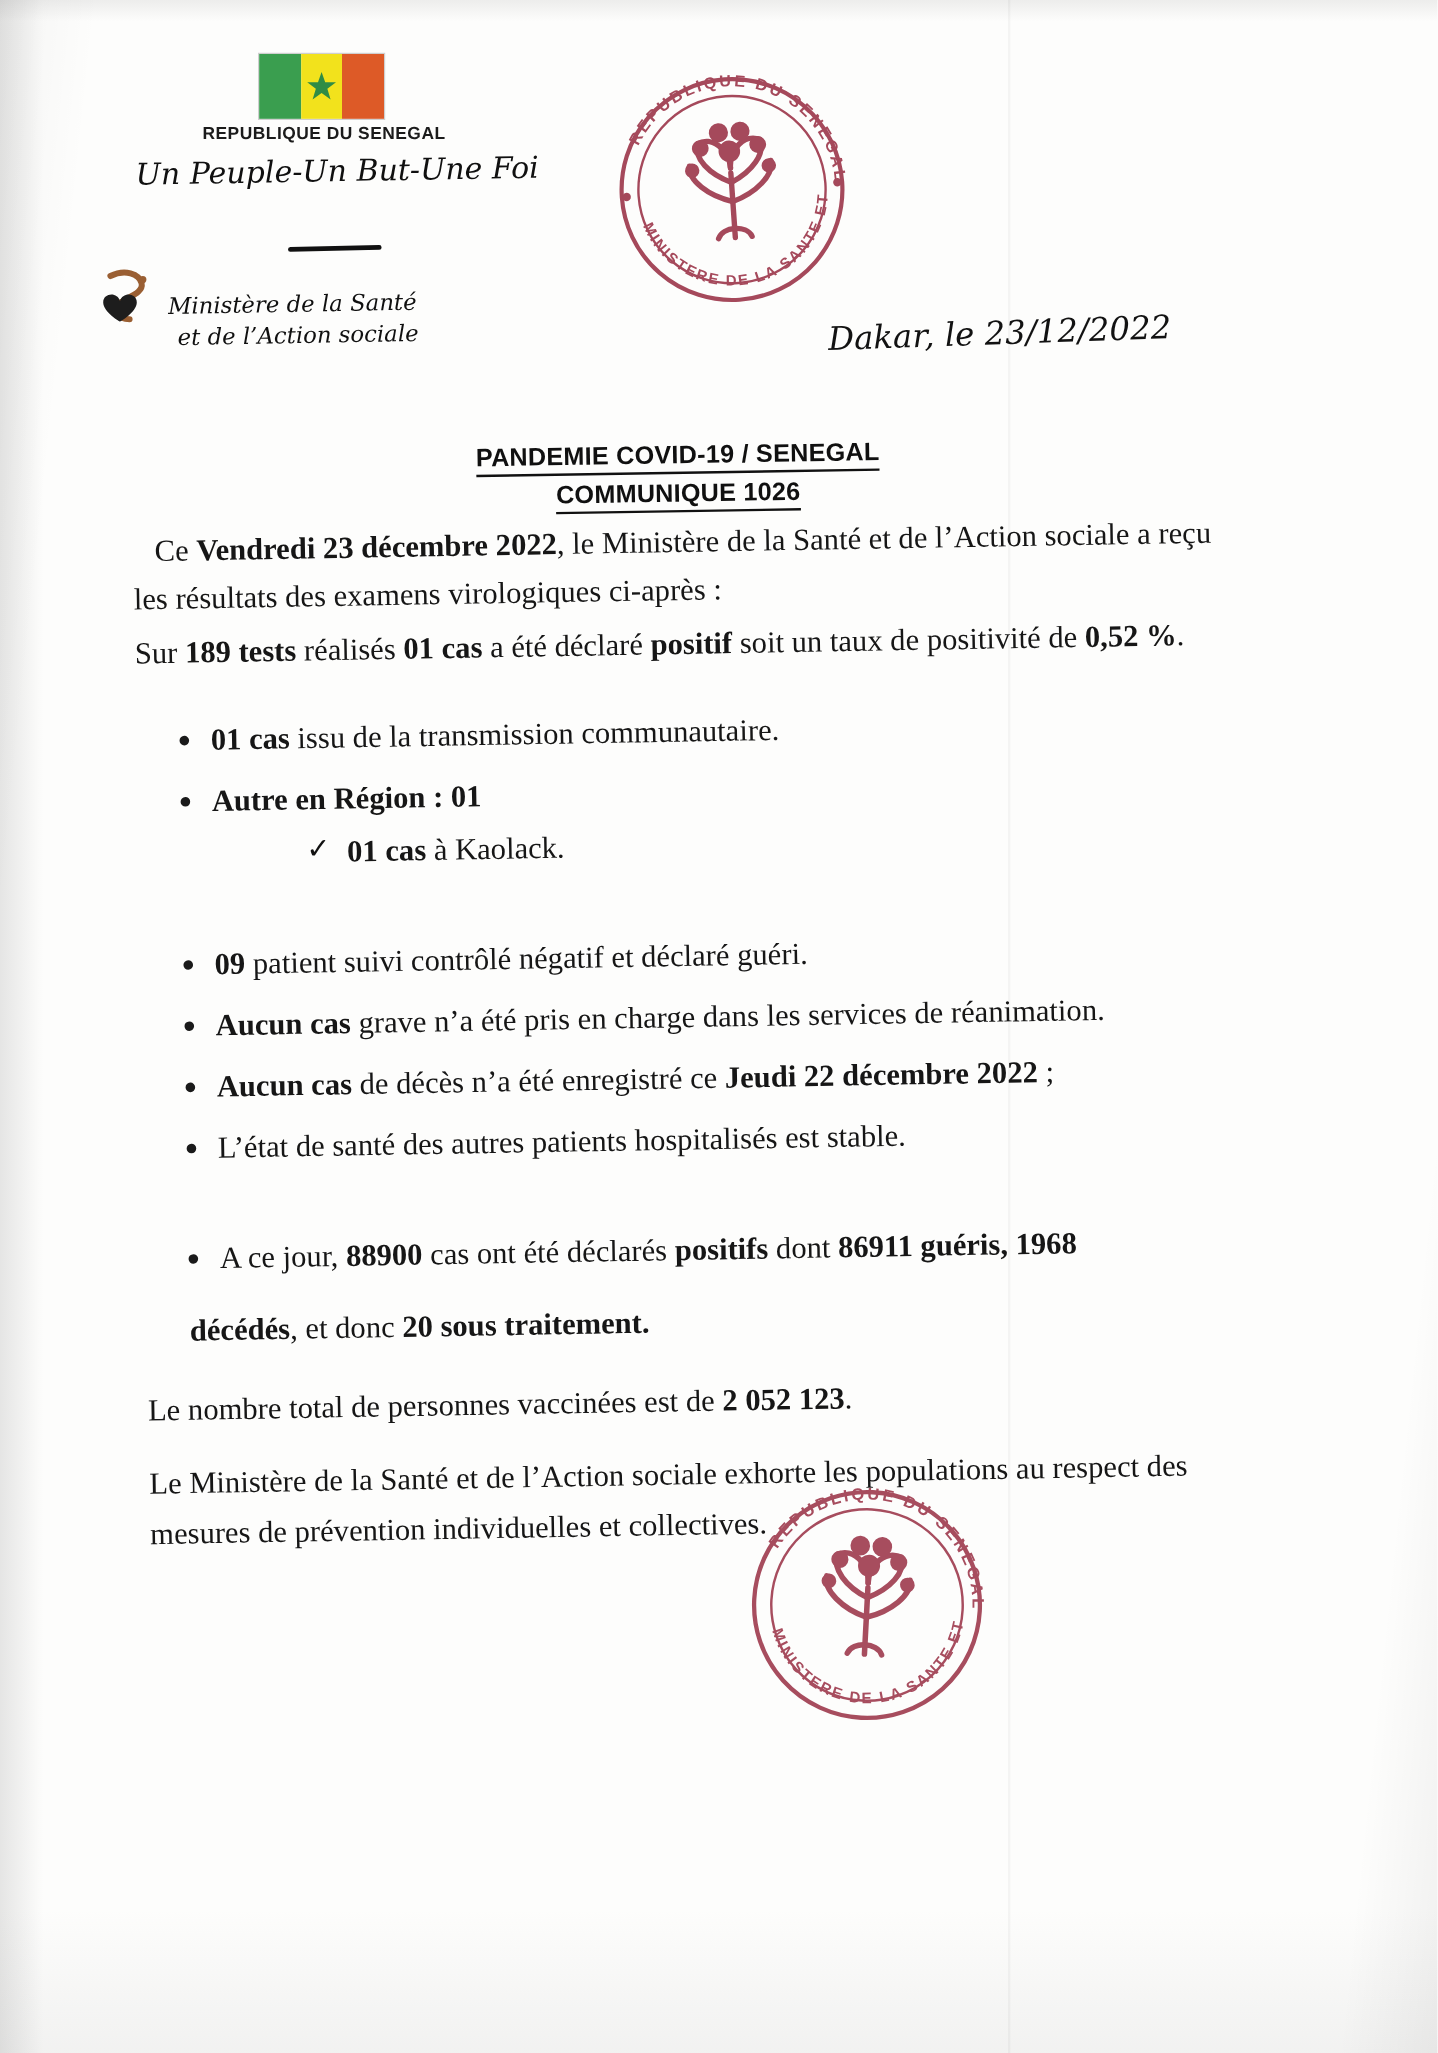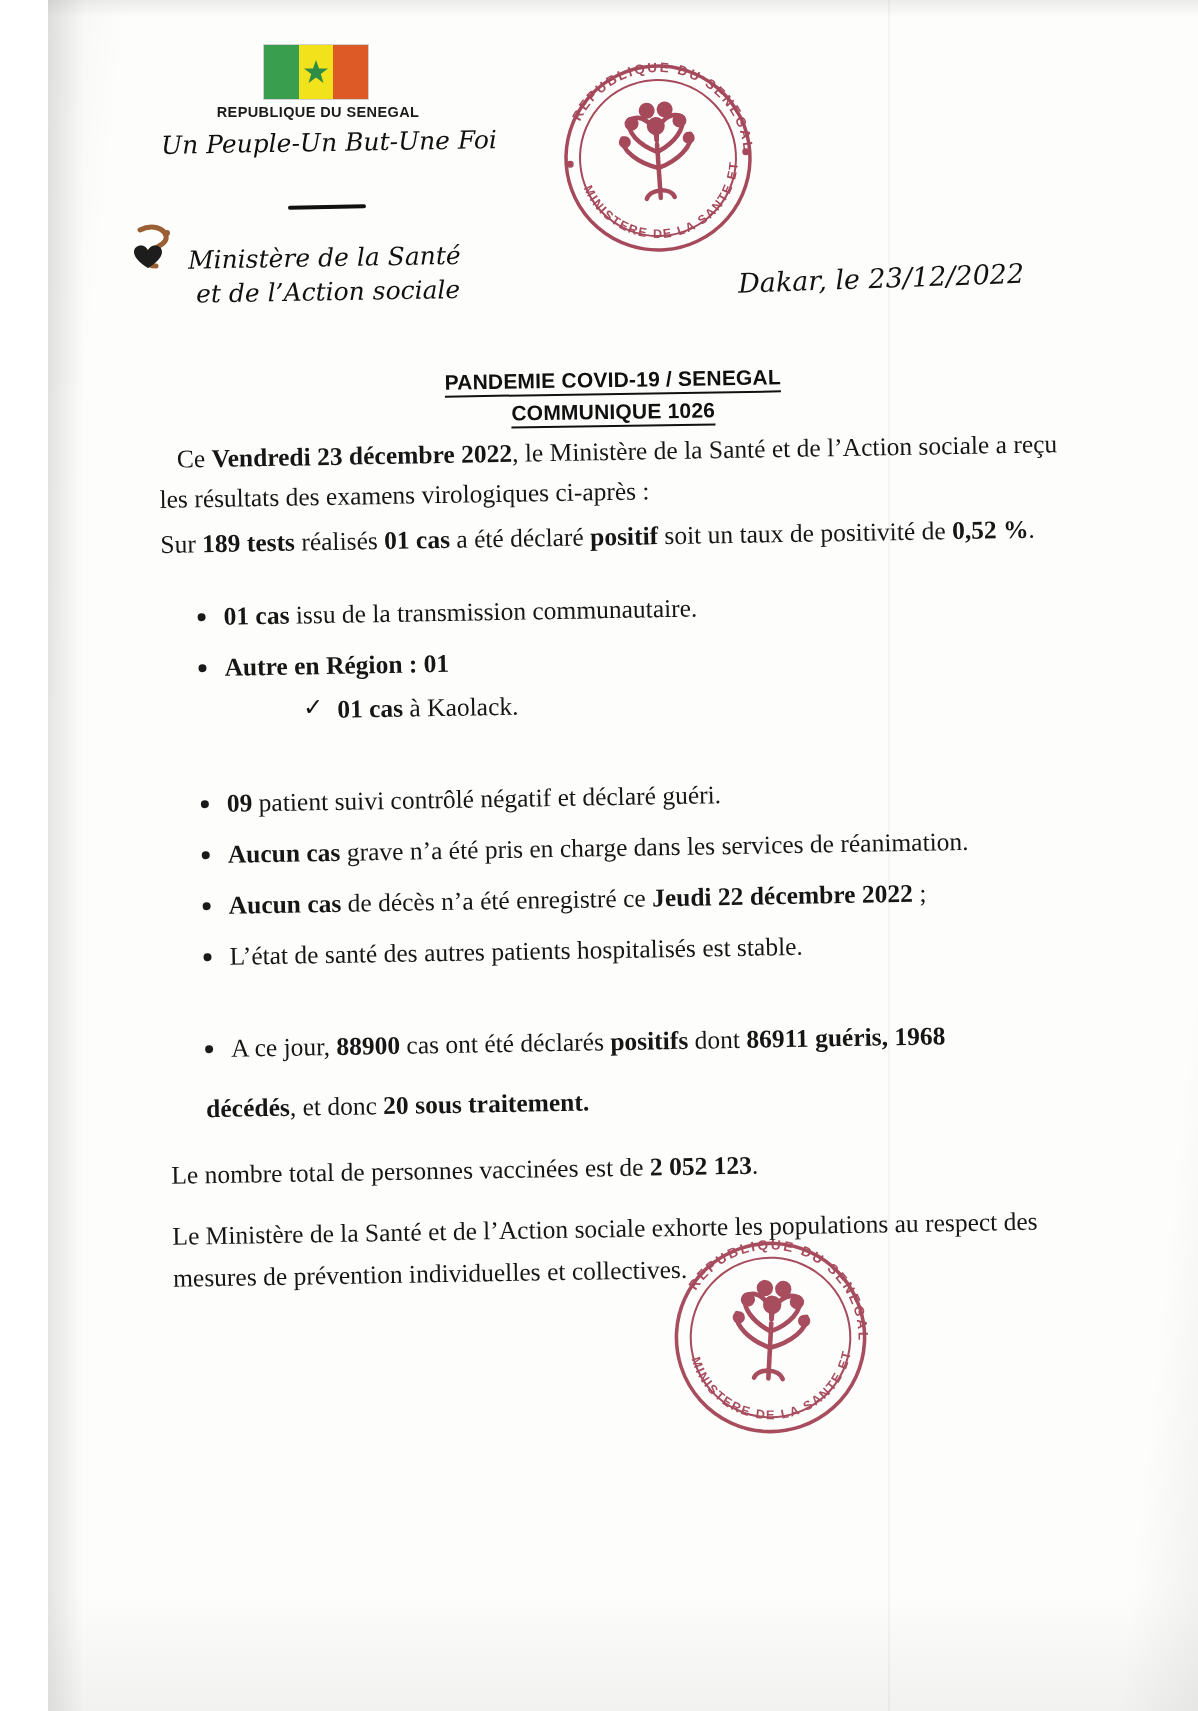--- a/index.html
+++ b/index.html
@@ -9,21 +9,20 @@
     font-family:"Liberation Serif", serif;
     color:#141414;
     position:relative;
     overflow:hidden;
   }
   .page{
     position:absolute;inset:0;
     background:
       linear-gradient(96deg, rgba(0,0,0,0.035) 0%, rgba(0,0,0,0) 6%, rgba(0,0,0,0) 94%, rgba(0,0,0,0.05) 100%),
       #fdfdfc;
-    margin-left: 48px;
   }
   
   .scan-edge-left{position:absolute;left:0;top:0;width:36px;height:100%;
     background:linear-gradient(90deg,rgba(120,120,120,.18),rgba(255,255,255,0));}
   .scan-edge-top{position:absolute;left:0;top:0;width:100%;height:18px;
     background:linear-gradient(180deg,rgba(120,120,120,.12),rgba(255,255,255,0));}
   .scan-edge-bottom{position:absolute;left:0;bottom:0;width:100%;height:120px;
     background:linear-gradient(0deg,rgba(140,140,140,.10),rgba(255,255,255,0));}
   .scan-fold{position:absolute;left:840px;top:0;width:2px;height:100%;
     background:rgba(0,0,0,.035);}
@@ -55,21 +54,21 @@
     transform:rotate(-1deg);
   }
   .rule{
     position:absolute;left:240px;top:205px;width:78px;height:4px;
     background:#111;transform:rotate(-1.2deg);border-radius:2px;
   }
   .ministry-logo{position:absolute;left:78px;top:222px;width:58px;height:52px;}
   .ministry{
     position:absolute;left:140px;top:240px;width:420px;
     font-family:"DejaVu Serif", serif;
-    font-style:italic;font-size:25px;line-height:1.35;color:#101010;
+    font-style:italic;font-size:19px;line-height:1.35;color:#101010;
   }
   .ministry .l1{display:block;transform:rotate(-1deg);}
   .ministry .l2{display:block;margin-left:8px;transform:rotate(-1deg);}
   .datestamp{
     position:absolute;left:690px;top:262px;width:330px;
     font-family:"DejaVu Serif", serif;
     font-style:italic;font-size:27px;color:#121212;
     transform:rotate(-2deg);
   }
 

